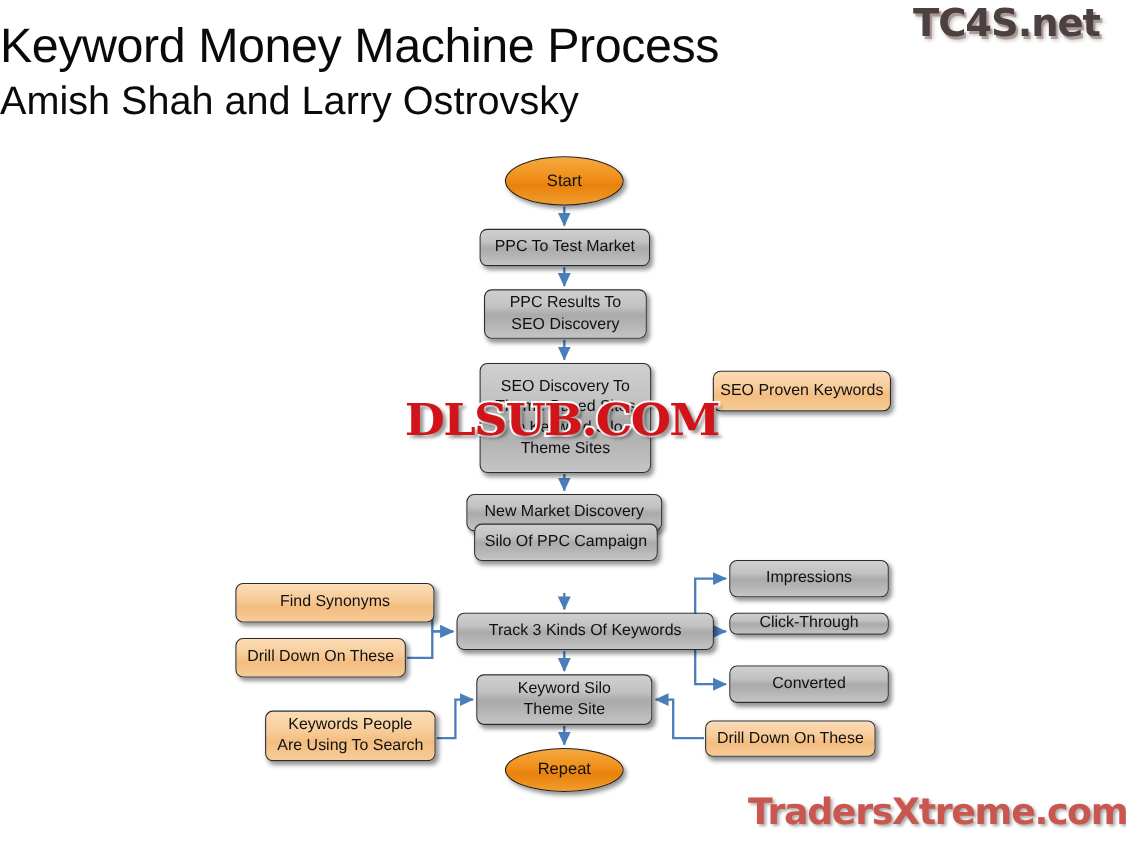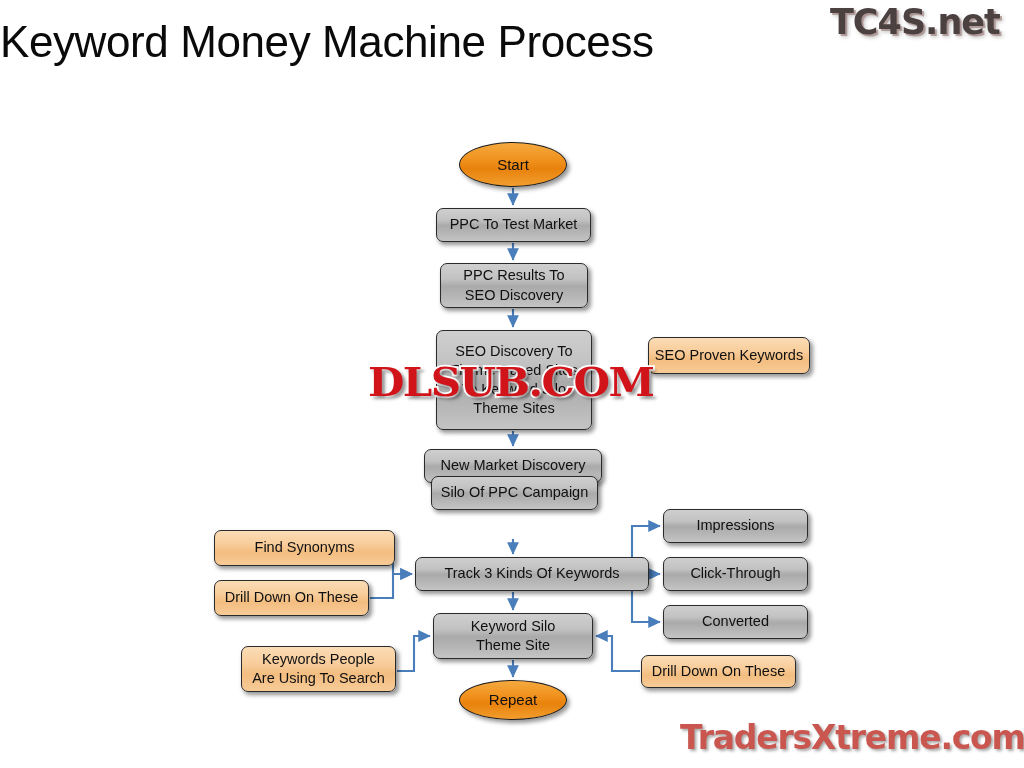--- a/index.html
+++ b/index.html
@@ -135,20 +135,21 @@
     font-size: 15px;
   }
 </style>
 </head>
 <body>
 
 <div id="slide">
 
   <div class="title-block">
     <div class="title-main">Keyword Money Machine Process</div>
+    <div class="title-sub">Amish Shah and Larry Ostrovsky</div>
   </div>
 
   <svg id="connectors" viewBox="0 0 1024 768" width="1024" height="768" xmlns="http://www.w3.org/2000/svg">
     <defs>
       <marker id="arrow" markerWidth="7" markerHeight="7" refX="5.6" refY="3" orient="auto" markerUnits="strokeWidth">
         <path d="M0,0.2 L6,3 L0,5.8 z" fill="#4a7ebb"></path>
       </marker>
     </defs>
     <g stroke="#4a7ebb" stroke-width="2.1" fill="none" marker-end="url(#arrow)">
 
@@ -211,21 +212,21 @@
       </div>
       <div class="node orange" style="left: 214px; top: 580px; width: 155px; height: 36px;">
         <span class="lbl">Drill Down On These</span>
       </div>
       <div class="node gray" style="left: 415px; top: 557px; width: 234px; height: 34px;">
         <span class="lbl">Track 3 Kinds Of Keywords</span>
       </div>
       <div class="node gray" style="left: 663px; top: 509px; width: 145px; height: 34px;">
         <span class="lbl">Impressions</span>
       </div>
-      <div class="node gray" style="left: 663px; top: 557px; width: 145px; height: 34px;">
+      <div class="node gray" style="left: 663px; top: 557px; width: 145px; height: 20px;">
         <span class="lbl">Click-Through</span>
       </div>
       <div class="node gray" style="left: 663px; top: 605px; width: 145px; height: 34px;">
         <span class="lbl">Converted</span>
       </div>
       <div class="node gray" style="left: 433px; top: 613px; width: 160px; height: 46px;">
         <span class="lbl">Keyword Silo<br>Theme Site</span>
       </div>
       <div class="node orange" style="left: 241px; top: 646px; width: 155px; height: 46px;">
         <span class="lbl">Keywords People<br>Are Using To Search</span>

